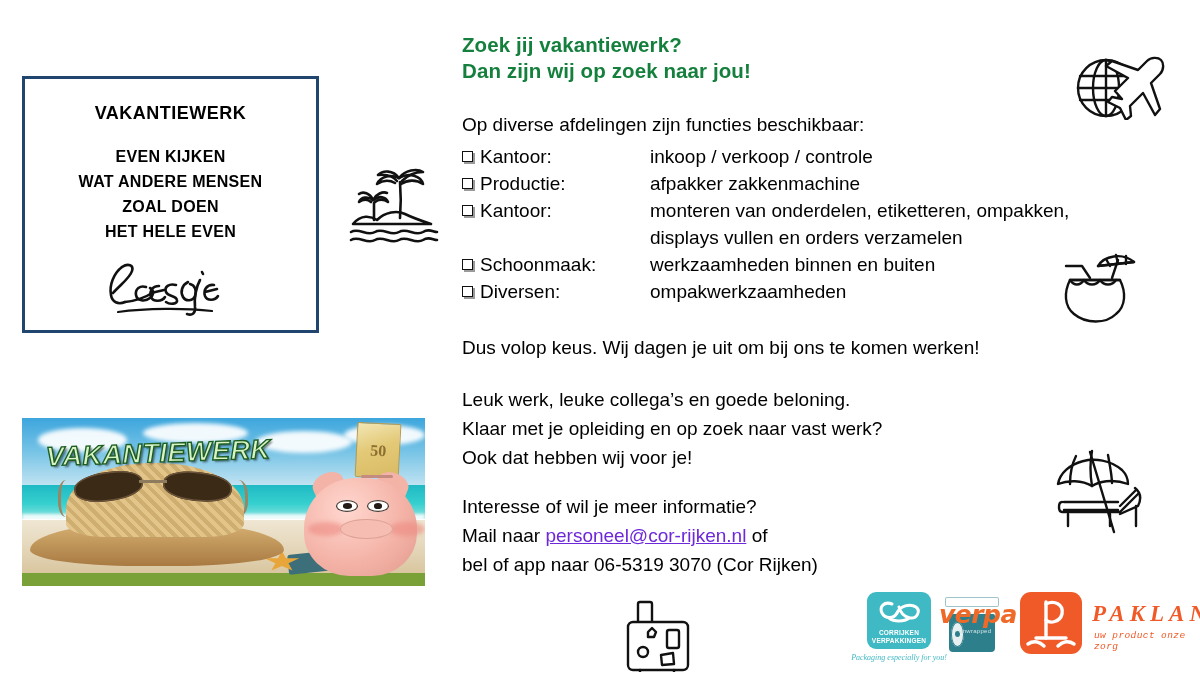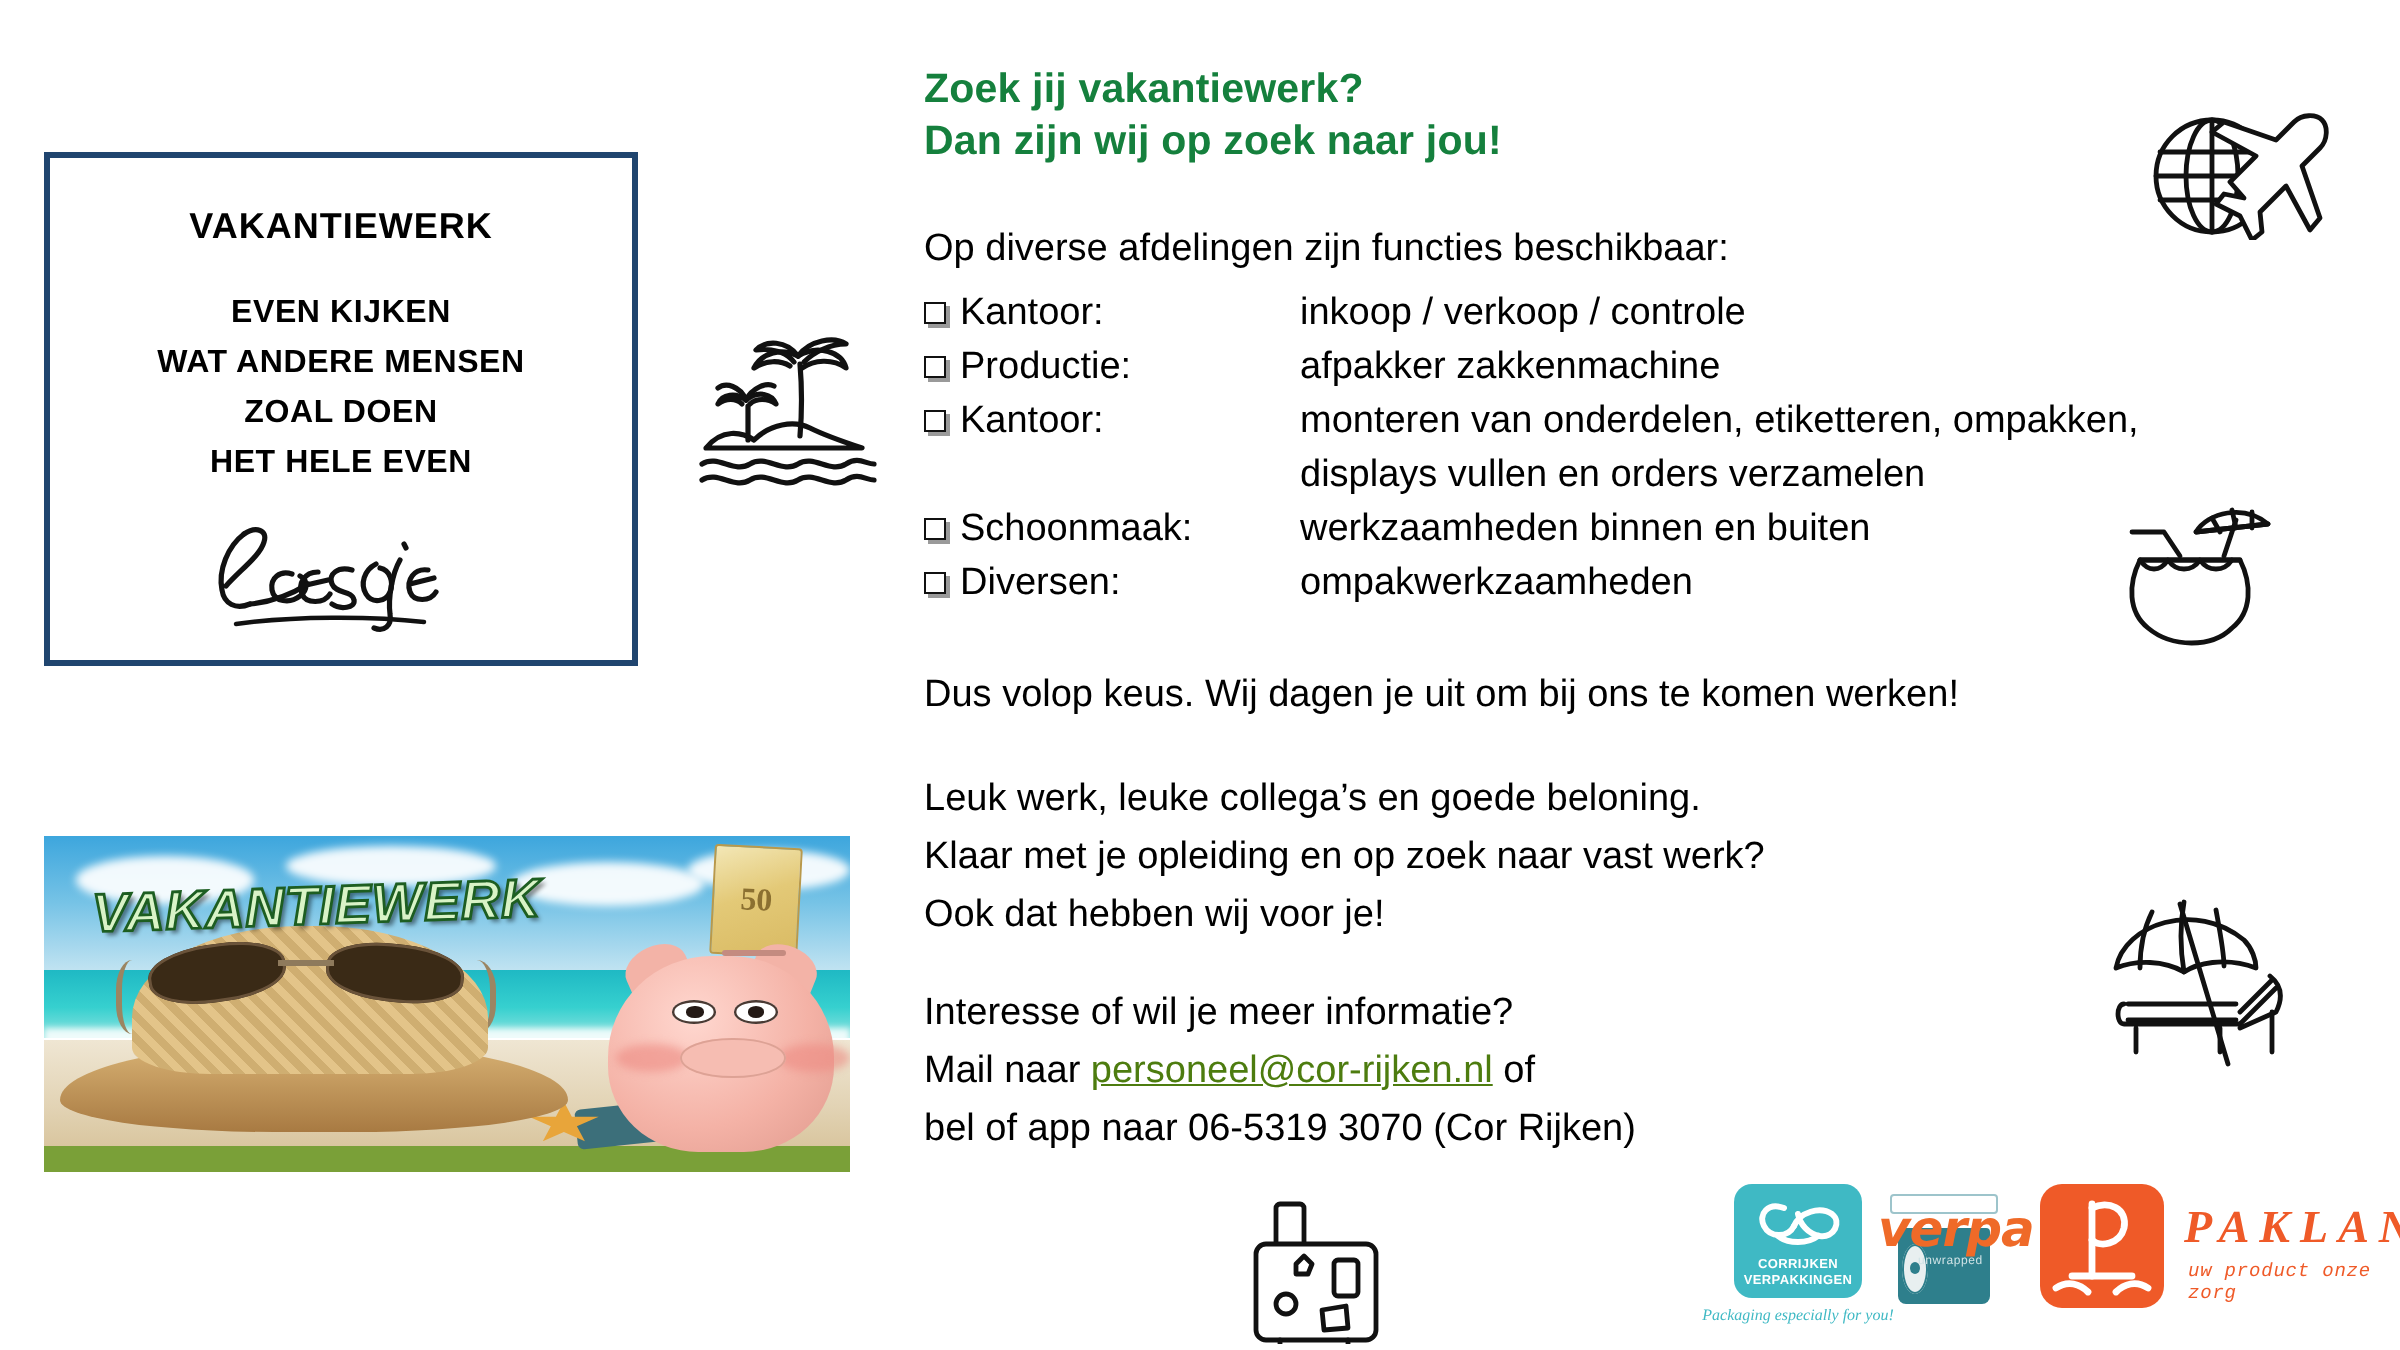--- a/index.html
+++ b/index.html
@@ -230,21 +230,21 @@
     left: 462px;
     font-size: 19px;
     line-height: 29px;
     width: 640px;
   }
   .p-keus { top: 333px; }
   .p-leuk { top: 385px; }
   .p-info { top: 492px; }
 
   .maillink {
-    color: #4d7c0f;
+    color: #6d28d9;
     text-decoration: underline;
   }
 
   
   .icon-abs { position: absolute; }
   .ic-globe   { left: 1062px; top: 44px;  }
   .ic-island  { left: 343px;  top: 156px; }
   .ic-coconut { left: 1040px; top: 248px; }
   .ic-chair   { left: 1040px; top: 440px; }
   .ic-suitcase{ left: 612px;  top: 586px; }

